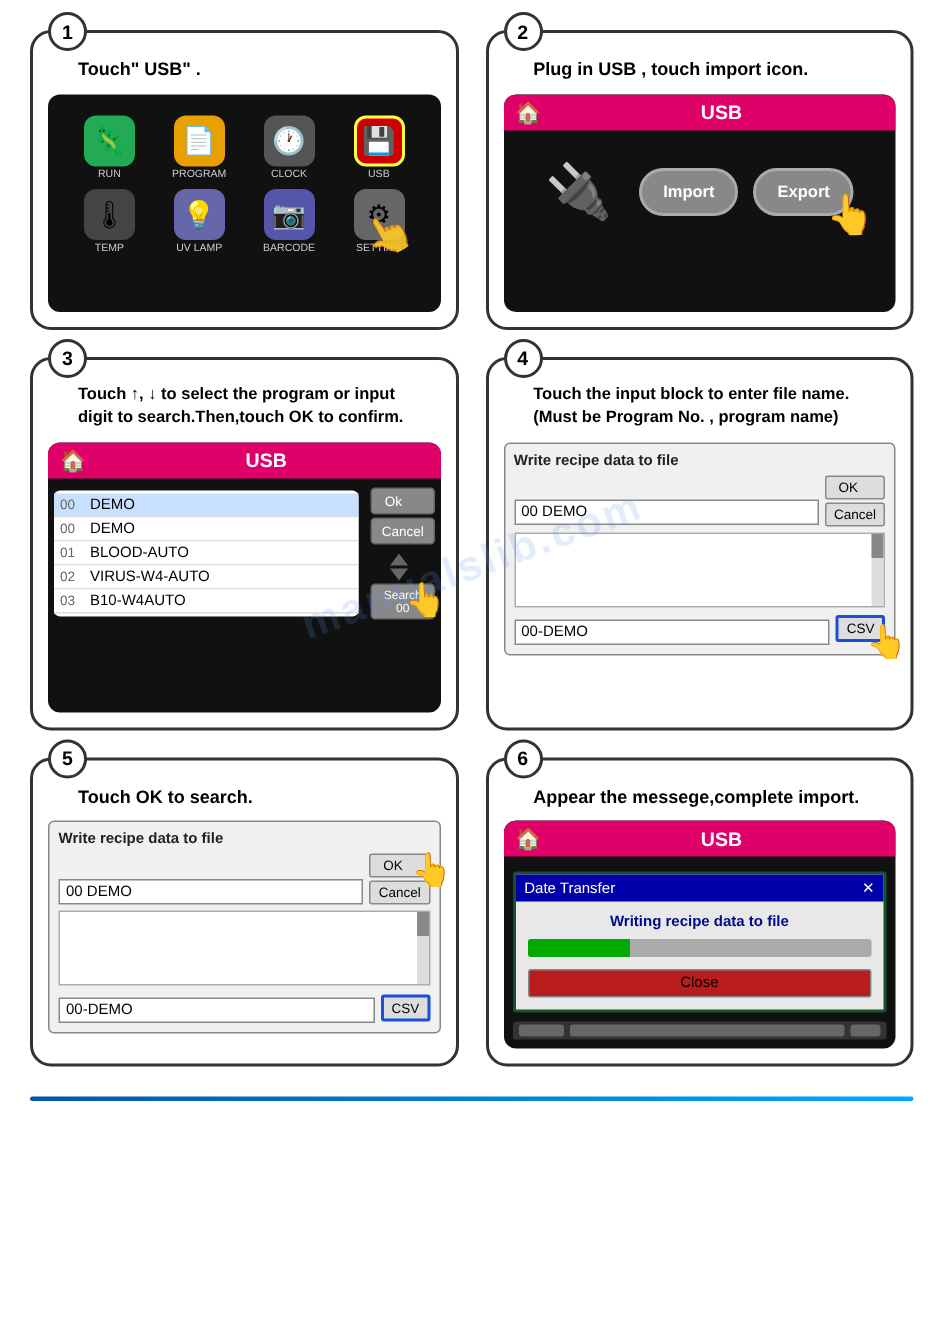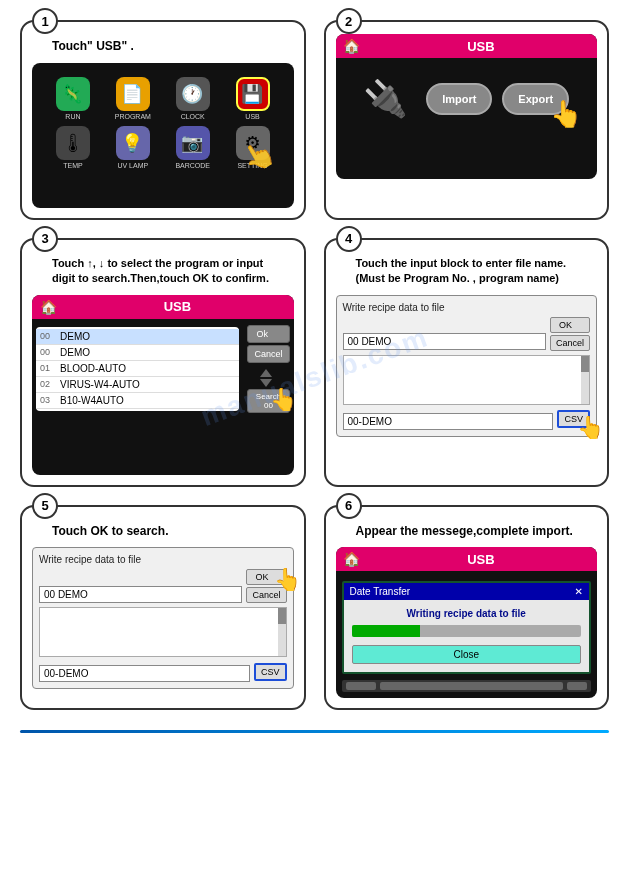--- a/index.html
+++ b/index.html
@@ -232,21 +232,21 @@
     .dialog-box {
       background: #f0f0f0;
       border: 1px solid #888;
       border-radius: 4px;
       padding: 6px;
       margin-top: 4px;
     }
 
     .dialog-title {
       font-size: 10px;
-      font-weight: normal;
+      font-weight: bold;
       margin-bottom: 4px;
       color: #222;
     }
 
     .dialog-row {
       display: flex;
       gap: 4px;
       margin-bottom: 3px;
       align-items: center;
     }
@@ -353,21 +353,21 @@
       overflow: hidden;
     }
 
     .progress-bar-fill {
       background: #00aa00;
       height: 100%;
       width: 30%;
     }
 
     .btn-close {
-      background: #5eead4;
+      background: #b91c1c;
       color: #000;
       font-size: 10px;
       padding: 3px 14px;
       border: 1px solid #888;
       border-radius: 2px;
     }
 
     .watermark {
       position: absolute;
       top: 0; left: 0; right: 0; bottom: 0;
@@ -476,20 +476,21 @@
             <span class="icon-label">SETTING</span>
           </div>
         </div>
 
         <div class="hand-pointer" style="right:18px;bottom:36px;font-size:26px;position:absolute;">👆</div>
       </div>
     </div>
 
     <div class="step-box">
       <div class="step-number">2</div>
+      <div class="step-label">Plug in USB , touch import icon.</div>
       <div class="screen" style="height:145px;padding:0;">
         <div class="usb-header">
           <span class="home-icon-small">🏠</span>
           <span style="flex:1;text-align:center;">USB</span>
         </div>
         <div class="usb-body" style="padding:20px 14px;gap:18px;">
           <div class="usb-icon-large">🔌</div>
           <div style="display:flex;gap:10px;align-items:center;">
             <div class="btn-import">Import</div>
             <div class="btn-export">Export</div>

